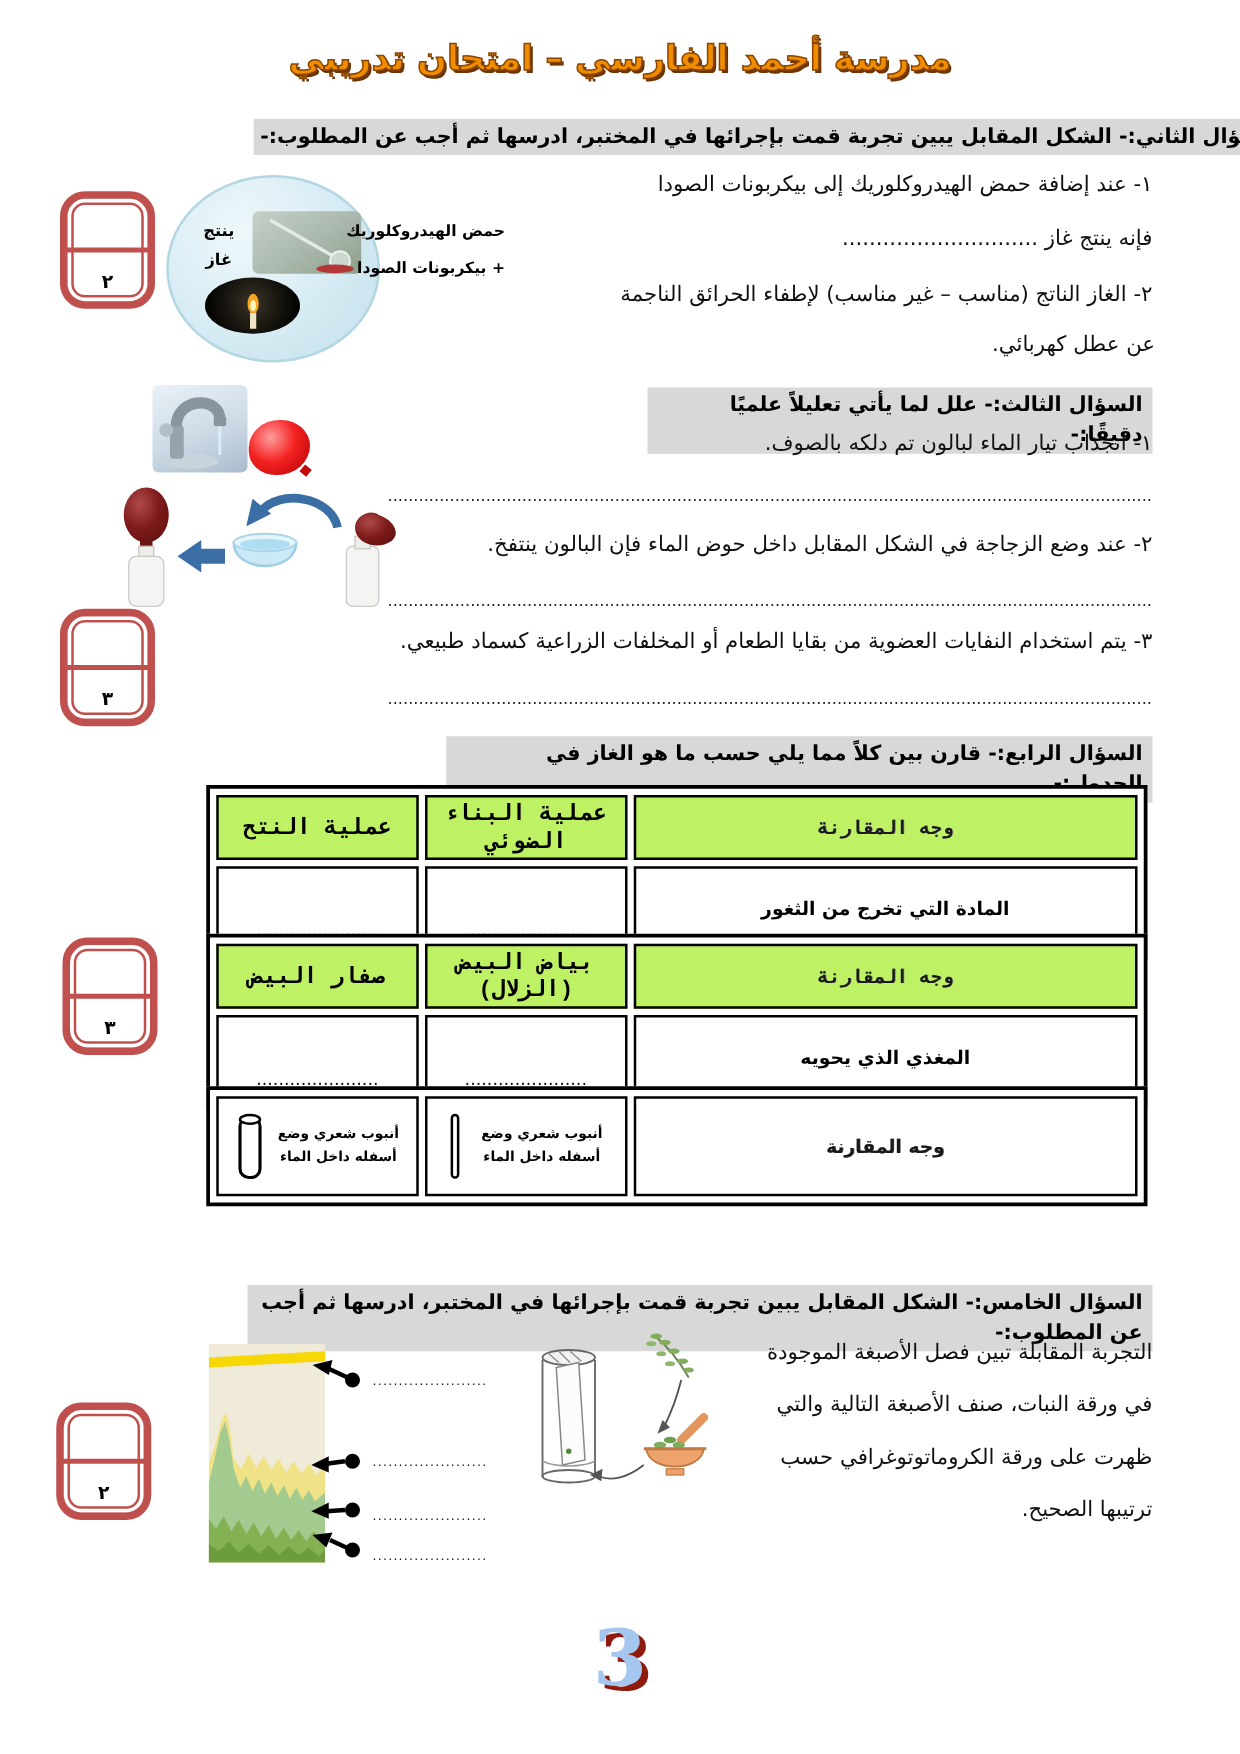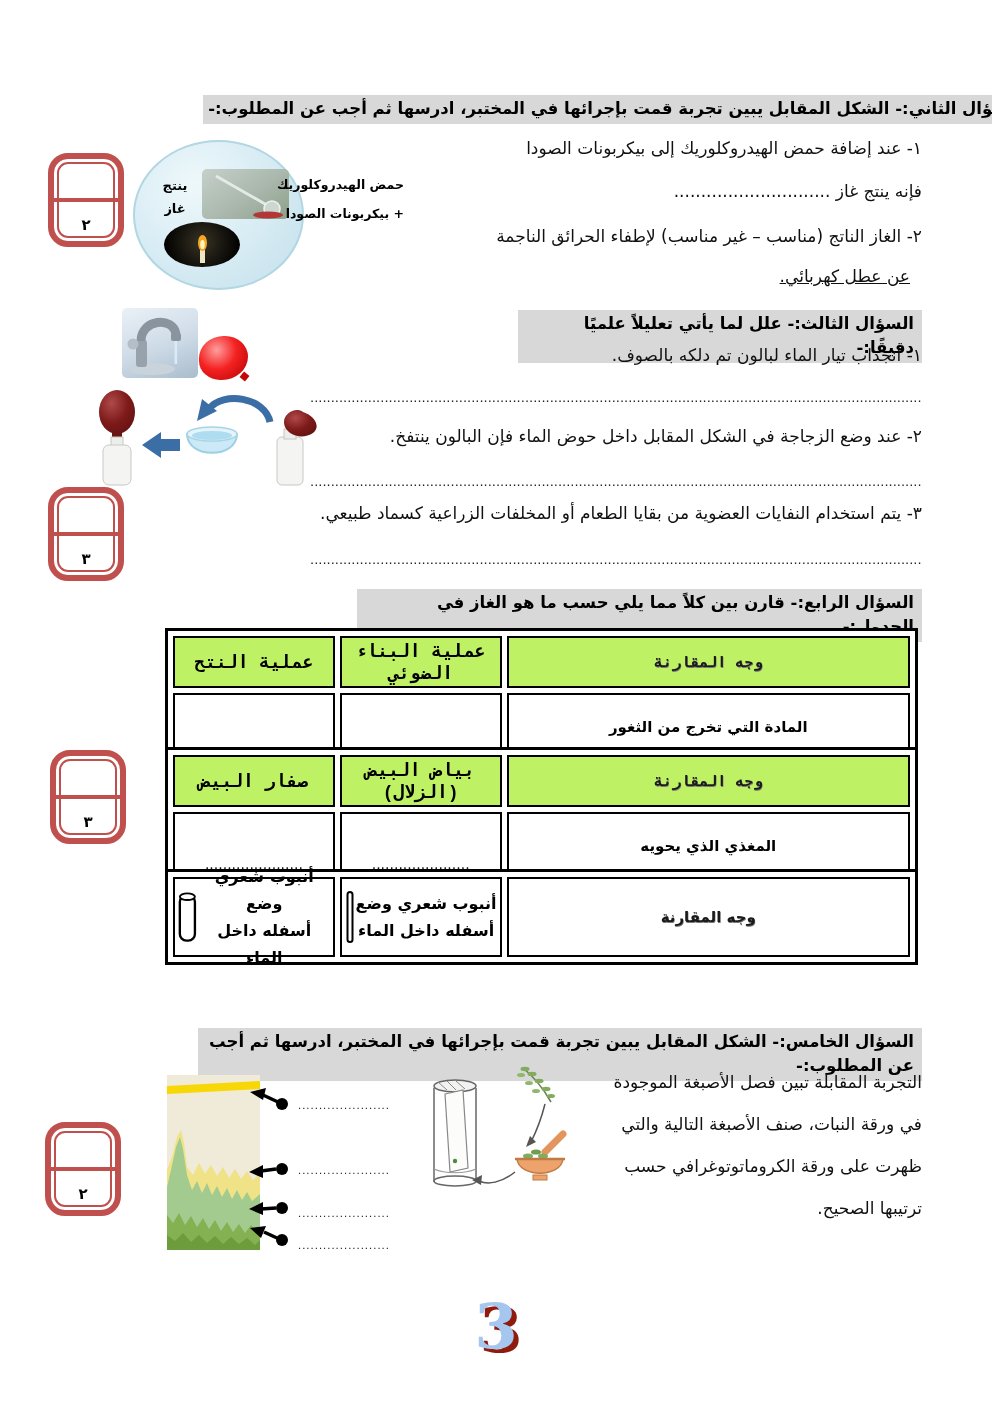--- a/index.html
+++ b/index.html
@@ -43,34 +43,35 @@
   
   table.cmp{position:absolute;left:165px;width:753px;border:3px solid #000;border-spacing:5px;
             background:#fff;table-layout:fixed;direction:rtl;border-collapse:separate;}
   table.cmp td{border:2.5px solid #000;text-align:center;vertical-align:middle;padding:2px;}
   .th-gray{background:#bef264;font-family:Liberation Mono, monospace;}
   .hd{font-weight:bold;font-size:18px;height:40px;}
   .hd-cmp{font-weight:bold;font-size:15px;color:#1a1a1a;text-shadow:0.5px 0.5px 0 #777;}
   .row-label{font-weight:bold;font-size:15px;height:56px;line-height:1.6;}
   .dots-cell{vertical-align:bottom !important;font-size:14px;padding-bottom:5px !important;color:#111;}
   .tubecell{display:flex;align-items:center;justify-content:space-evenly;direction:rtl;height:72px;}
-  .tubetext{font-weight:bold;font-size:16px;line-height:1.7;text-align:center;direction:rtl;}
+  .tubetext{font-weight:bold;font-size:11px;line-height:1.7;text-align:center;direction:rtl;}
   
   .answer-dots{position:absolute;left:298px;width:92px;font-size:10px;letter-spacing:1px;
                color:#111;direction:ltr;white-space:nowrap;overflow:hidden;}
   .pigments{left:420px;top:1252px;width:530px;text-align:center;font-weight:bold;font-size:17.5px;
             direction:rtl;color:#000;}
   .pagenum{left:0;right:0;top:1290px;text-align:center;font-family:"DejaVu Serif",serif;
            font-weight:bold;font-size:62px;color:#a5c6ee;text-shadow:5px 4px 0 #8f1a0e;}
 </style>
 </head>
 <body>
 
 <div id="page">
 
+  <div class="abs banner ar">مدرسة أحمد الفارسي – امتحان تدريبي</div>
 
   <div class="abs qbar" style="left:203px;top:95px;width:826px;">السؤال الثاني:- الشكل المقابل يبين تجربة قمت بإجرائها في المختبر، ادرسها ثم أجب عن المطلوب:-</div>
 
   <div class="score-box" style="left:48px;top:153px;">
     <div class="score-divider"></div>
     <div class="score-value">٢</div>
   </div>
 
   <div class="abs circle-fig">
     <div class="gas-label">
@@ -92,21 +93,21 @@
       </svg>
     </div>
   </div>
 
   <div class="side-label" style="left:288px;top:177px;">حمض الهيدروكلوريك</div>
   <div class="side-label" style="left:288px;top:206px;">+ بيكربونات الصودا</div>
 
   <div class="abs bodyline" style="right:70px;top:138px;">١- عند إضافة حمض الهيدروكلوريك إلى بيكربونات الصودا</div>
   <div class="abs bodyline" style="right:70px;top:181px;">فإنه ينتج غاز .............................</div>
   <div class="abs bodyline" style="right:70px;top:226px;">٢- الغاز الناتج (مناسب – غير مناسب) لإطفاء الحرائق الناجمة</div>
-  <div class="abs bodyline" style="right:82px;top:266px;text-decoration:underline;">عن عطل كهربائي.</div>
+  <div class="abs bodyline" style="right:68px;top:266px;">عن عطل كهربائي.</div>
 
   <div class="abs qbar" style="left:518px;top:310px;width:404px;">السؤال الثالث:- علل لما يأتي تعليلاً علميًا دقيقًا:-</div>
 
   <div class="abs faucet-photo">
     <svg width="76" height="70" viewBox="0 0 76 70">
       <ellipse cx="30" cy="61" rx="23" ry="6" fill="#c9d3dc"></ellipse>
       <rect x="14" y="32" width="11" height="27" rx="3" fill="#97a2ad"></rect>
       <path d="M19,33 C19,11 51,8 54,26" stroke="#8a949e" stroke-width="9" fill="none"></path>
       <rect x="49" y="25" width="10" height="8" rx="2" fill="#8a949e"></rect>
       <circle cx="11" cy="36" r="5.5" fill="#b4bec7"></circle>

